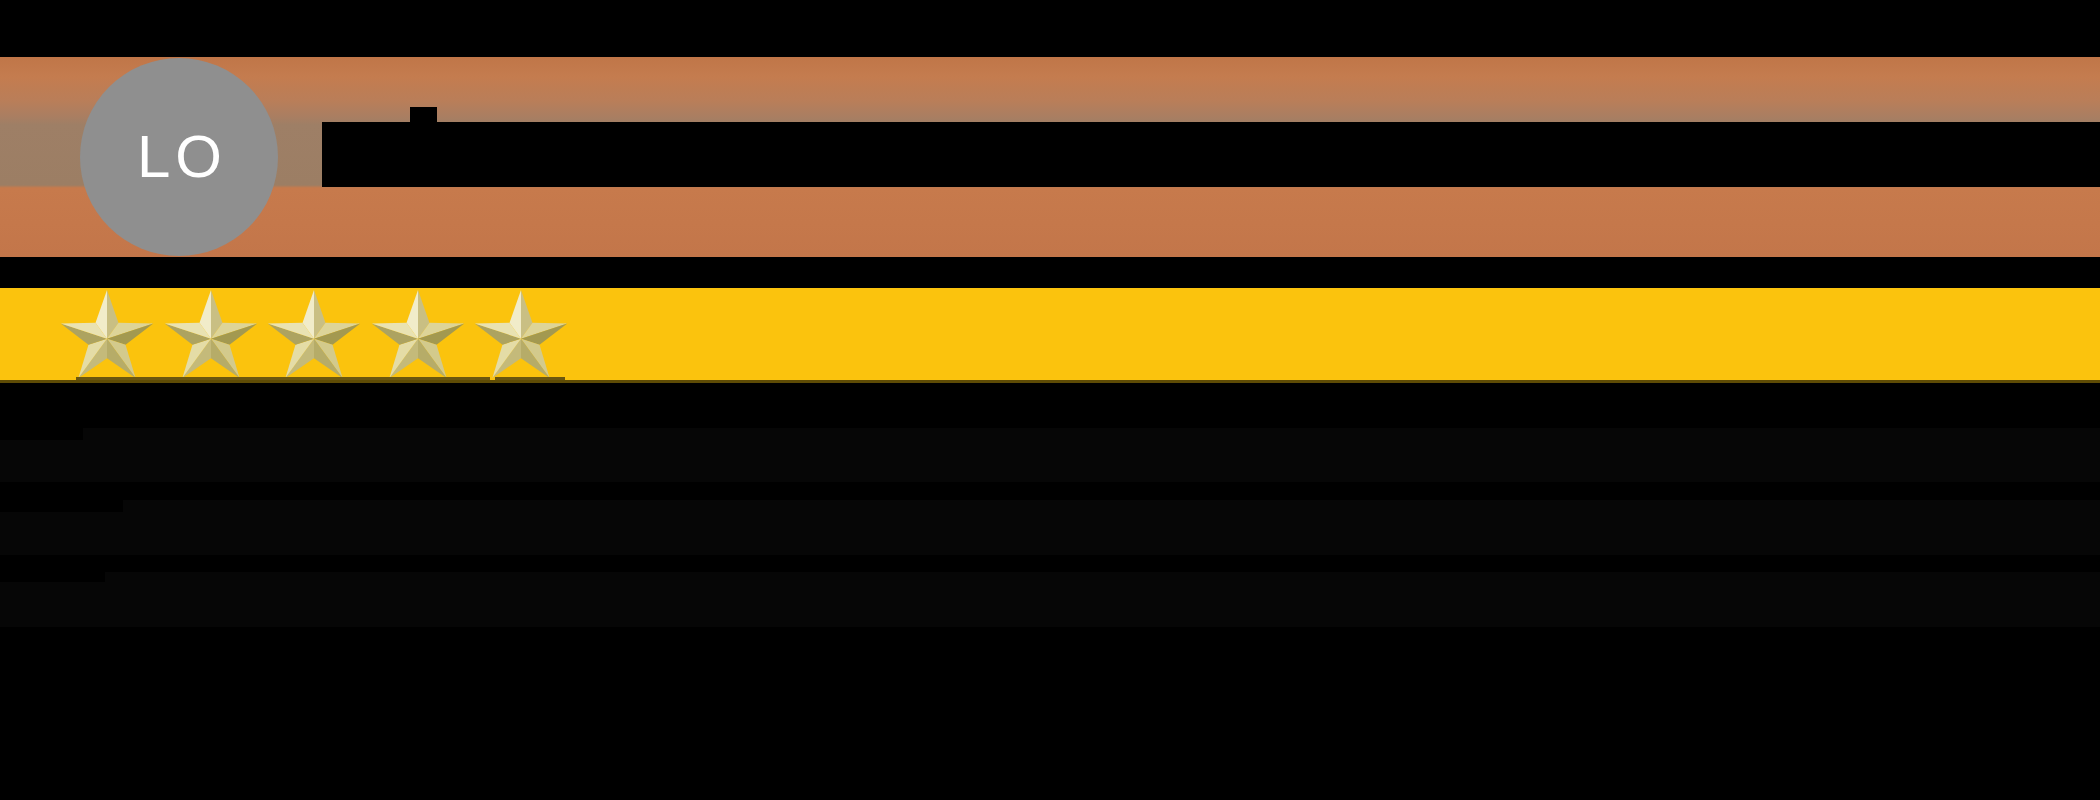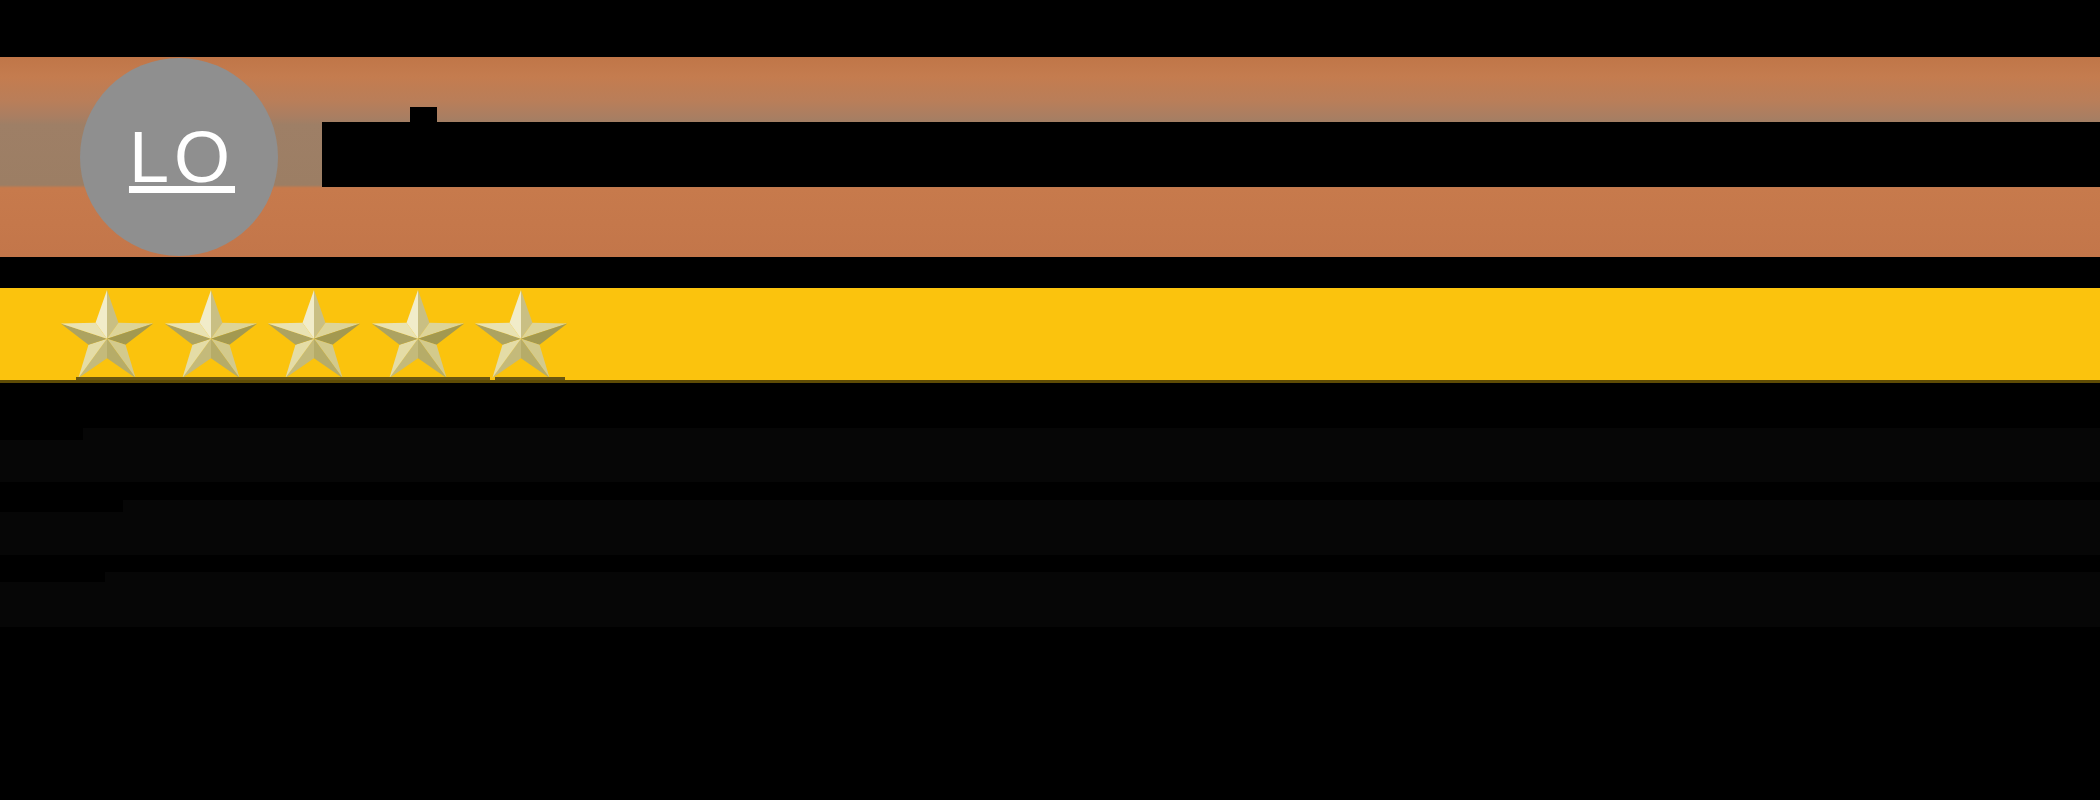--- a/index.html
+++ b/index.html
@@ -32,27 +32,26 @@
 
   
   .avatar{
     left:80px;top:58px;width:198px;height:198px;
     border-radius:50%;
     background:#8f8f8f;
     display:flex;align-items:center;justify-content:center;
   }
   .avatar-text{
     color:#fff;
-    font-size:72px;
+    font-size:60px;
     font-weight:300;
     letter-spacing:5px;
     line-height:1;
     padding-left:6px; 
     user-select:none;
-    text-decoration:underline;
   }
 
   
   .separator{left:0;top:257px;width:2100px;height:31px;background:#000;}
 
   
   .rating-band{
     left:0;top:288px;width:2100px;height:92px;
     background:#fbc30d;
     border-bottom:3px solid #5f4c05;

